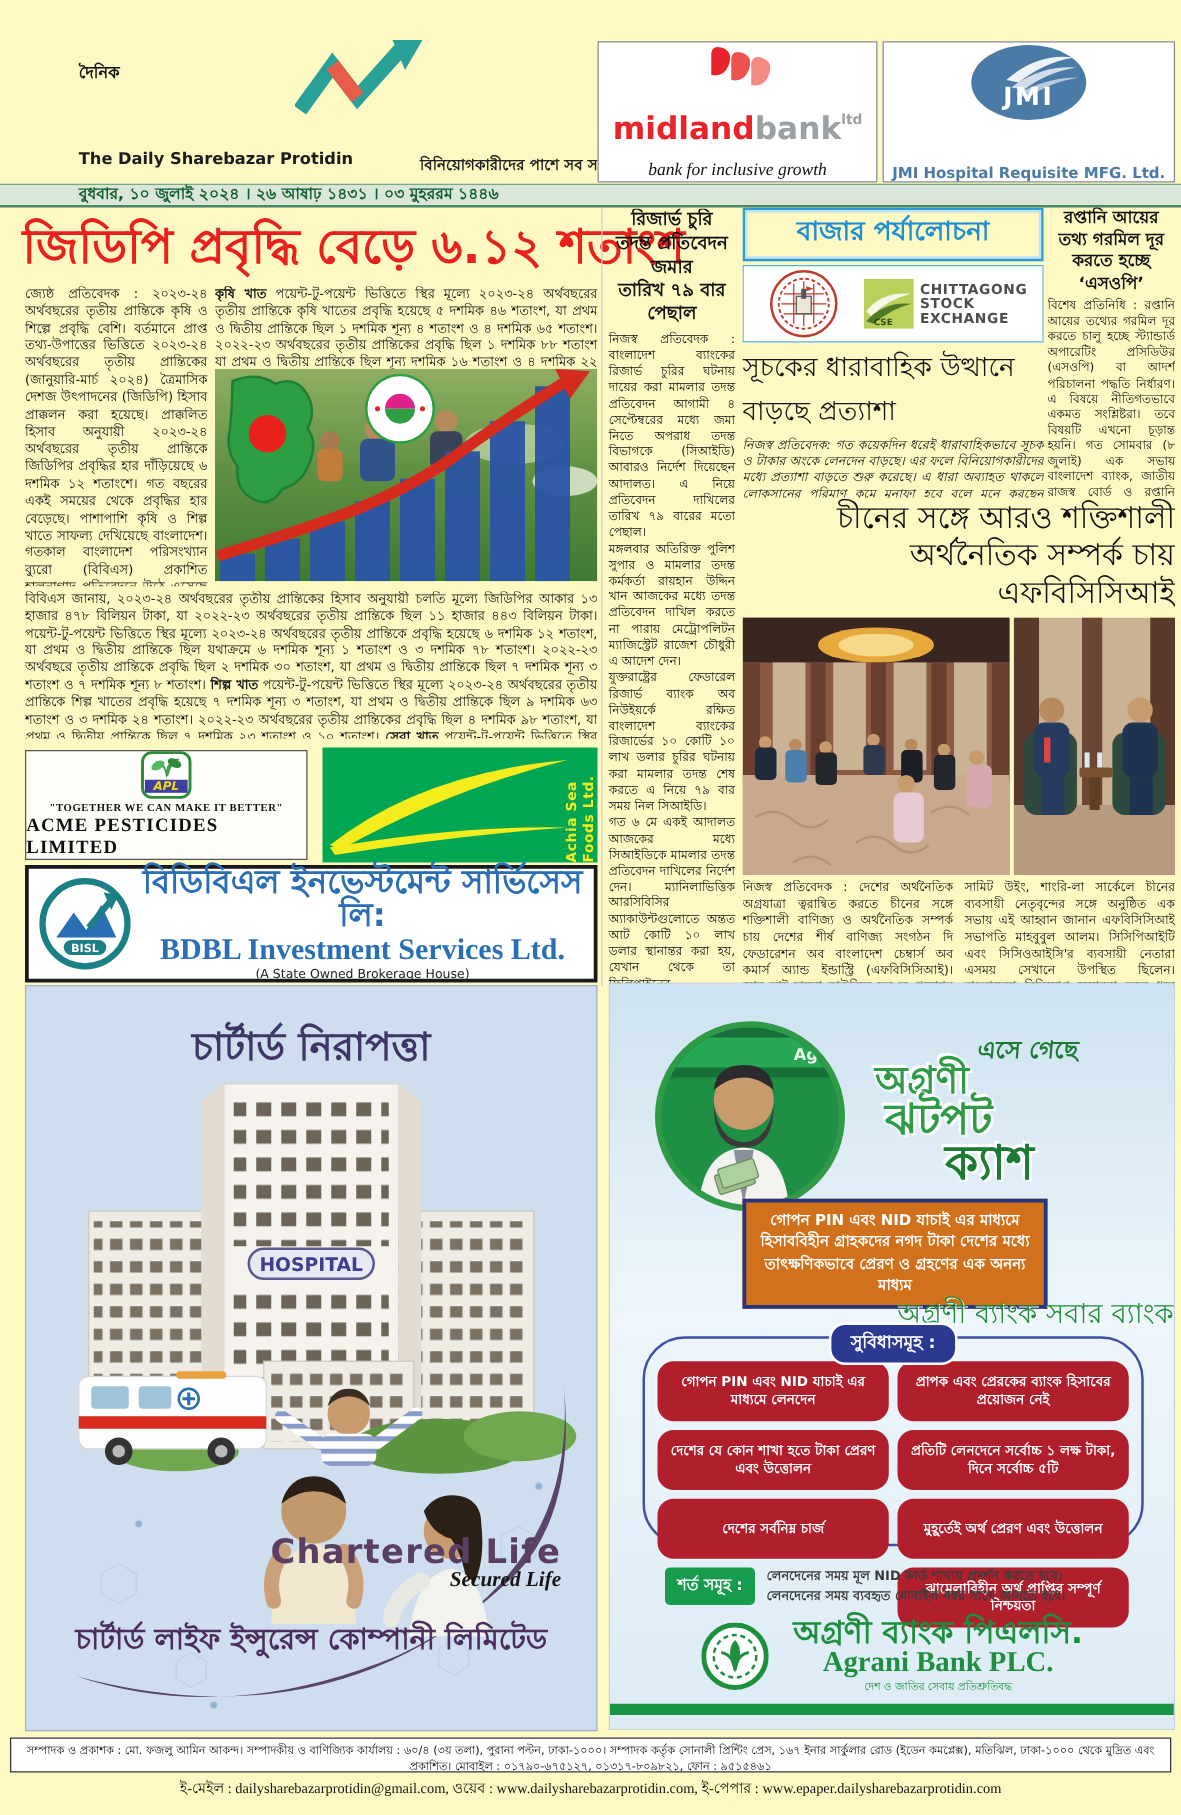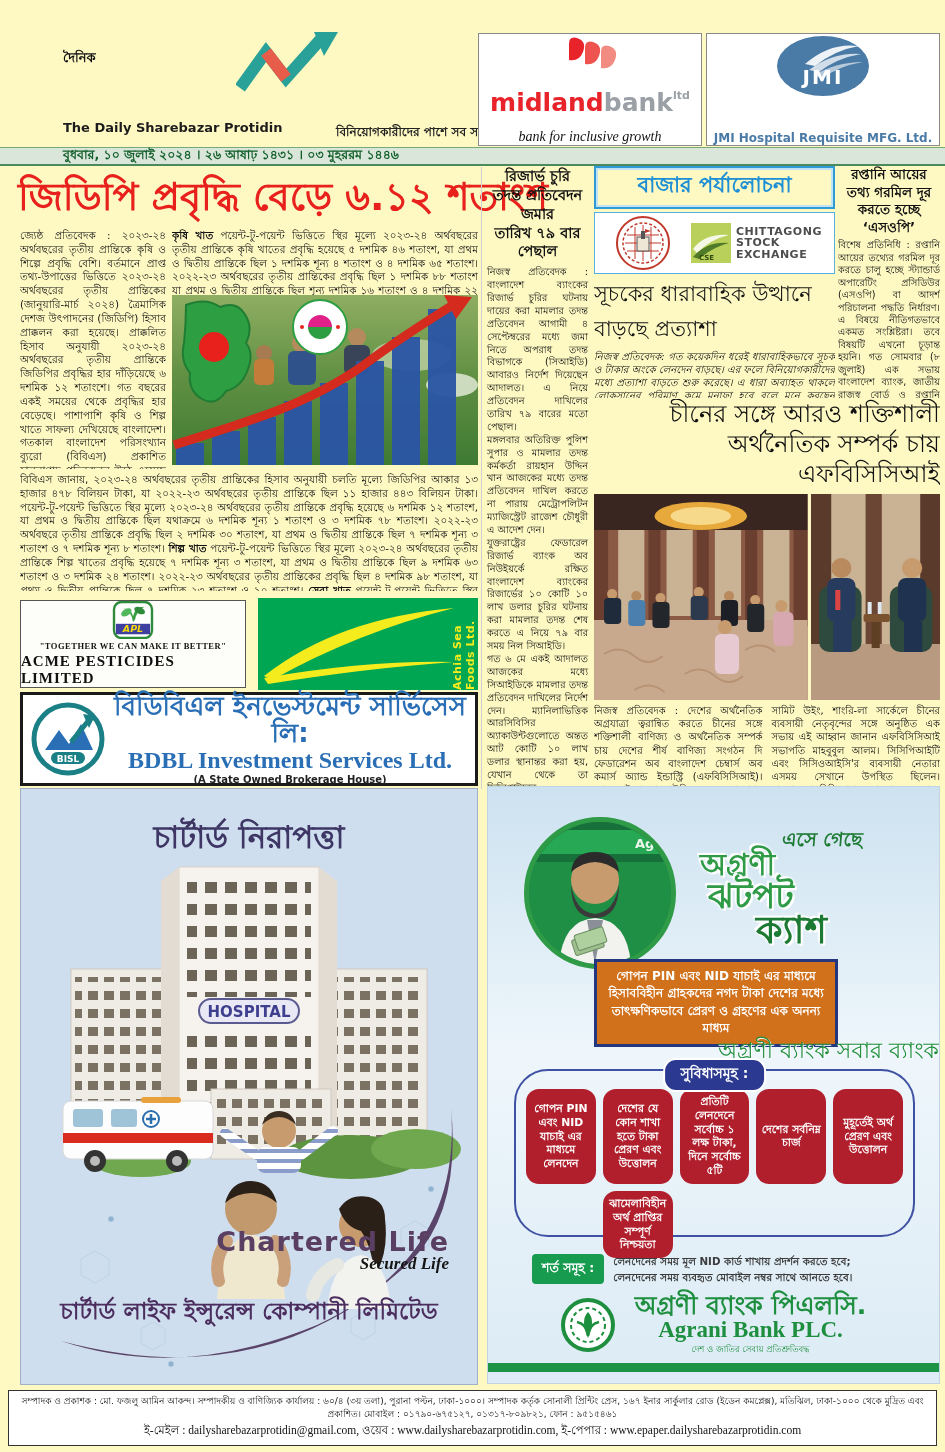--- a/index.html
+++ b/index.html
@@ -69,56 +69,56 @@
   .acme-tag{font-family:"Liberation Serif",serif;font-size:8.5px;font-weight:bold;letter-spacing:.5px;margin:2px 0}
   .acme-name{font-family:"Liberation Serif",serif;font-size:15px;font-weight:bold;letter-spacing:1px}
   .achia{left:258px;top:598px;width:220px;height:92px;background:#00a651;position:absolute;overflow:hidden}
   .achia-v{position:absolute;right:1px;top:4px;writing-mode:vertical-rl;transform:rotate(180deg);color:#f5ec1e;font-weight:bold;font-size:11px;letter-spacing:.5px}
 
   
   .bdbl{left:20px;top:692px;width:458px;height:94px;border:3px solid #1a1a1a;display:flex;align-items:center;gap:8px;padding:4px 8px;background:#fff}
   .bdbl-txt{flex:1;text-align:center}
   .bdbl-bn{color:#2a6fb5;font-weight:bold;font-size:26px;line-height:1.05}
   .bdbl-en{color:#2a6fb5;font-family:"Liberation Serif",serif;font-weight:bold;font-size:24px;line-height:1.05}
-  .bdbl-sub{font-size:10px;font-weight:bold;color:#222;margin-top:1px}
+  .bdbl-sub{font-size:10px;font-weight:normal;color:#222;margin-top:1px}
 
   
   .chartered{left:20px;top:788px;width:458px;height:597px;background:#cfdeee;border:1px solid #9fb2c5;overflow:hidden}
   .ch-title{position:absolute;top:24px;width:100%;text-align:center;color:#3e3765;font-size:31px;font-weight:bold;z-index:3}
   .ch-brand{position:absolute;right:28px;bottom:110px;text-align:right;z-index:3}
   .ch-brand-main{color:#5a3f63;font-size:27px;font-weight:800;letter-spacing:1px}
   .ch-brand-sub{font-family:"Liberation Serif",serif;font-style:italic;font-weight:bold;font-size:17px;color:#151515;margin-top:-3px}
   .ch-company{position:absolute;bottom:52px;width:100%;text-align:center;color:#4b2d5e;font-size:23px;font-weight:bold;z-index:3}
 
   
   .agrani{left:487px;top:786px;width:453px;height:598px;background:linear-gradient(180deg,#cde2f0,#eef6fb 45%,#dcebf5);border:1px solid #c2d4e2;overflow:hidden}
   .ag-circle{position:absolute;left:36px;top:30px;width:152px;height:152px;border-radius:50%;border:5px solid #2f9b47;overflow:hidden;background:#1f8f45}
   .ag-arrival{position:absolute;left:294px;top:38px;color:#1d7a33;font-weight:bold;font-size:19px;transform:skewX(-5deg)}
   .ag-logo{position:absolute;left:212px;top:64px;width:236px;line-height:.95}
   .ag-l1,.ag-l2,.ag-l3{font-weight:800;color:#2f9b47;text-shadow:0 0 2px #fff,0 0 4px #fff,2px 2px 0 #fff,-2px -2px 0 #fff}
   .ag-l1{font-size:30px}.ag-l2{font-size:34px;margin-left:8px}.ag-l3{font-size:38px;margin-left:56px;color:#1d7a33}
   .ag-orange{position:absolute;left:106px;top:172px;width:244px;min-height:64px;background:#d2711c;border:3px solid #24377e;color:#fff;font-weight:bold;font-size:12px;text-align:center;line-height:1.45;padding:6px 8px}
   .ag-slogan{position:absolute;top:246px;width:100%;text-align:right;color:#1f8f3c;font-size:22px;font-weight:400;text-shadow:1px 1px 0 #fff}
   .ag-feat{position:absolute;left:26px;top:282px;width:401px;height:168px;border:2px solid #3f51a3;border-radius:34px}
   .ag-feat-title{position:absolute;top:-13px;left:50%;transform:translateX(-50%);background:#2b3990;color:#fff;font-weight:bold;font-size:14px;padding:2px 16px 4px;border-radius:13px;border:2px solid #fff;white-space:nowrap}
-  .ag-grid{display:grid;grid-template-columns:repeat(5,1fr);gap:7px;padding:18px 10px 6px}
+  .ag-grid{display:grid;grid-template-columns:repeat(2,1fr);gap:7px;padding:18px 10px 6px}
   .ag-red{background:#b11f2d;color:#fff;border-radius:13px;font-size:10.8px;font-weight:bold;text-align:center;padding:6px 5px;display:flex;align-items:center;justify-content:center;line-height:1.28;min-height:48px}
   .ag-red.center7{grid-column:2}
   .ag-terms{position:absolute;left:44px;top:466px;width:372px;display:flex;gap:9px;align-items:center}
   .ag-terms-pill{background:#169b4f;color:#fff;font-weight:bold;font-size:12.5px;padding:5px 10px;border-radius:4px;white-space:nowrap}
   .ag-terms-txt{font-size:10.3px;color:#3c3c3c;font-weight:bold;line-height:1.6}
   .ag-bank{position:absolute;top:506px;width:100%;display:flex;align-items:center;justify-content:center;gap:20px}
   .ag-bank-txt{text-align:center}
   .ag-bank-bn{color:#1e8f3f;font-size:25px;font-weight:800;line-height:1}
   .ag-bank-en{color:#1e8f3f;font-family:"Liberation Serif",serif;font-size:23px;font-weight:bold;line-height:1.05}
   .ag-bank-tag{color:#1e8f3f;font-size:8.5px;margin-top:1px}
   .ag-bar{position:absolute;left:0;top:576px;width:453px;height:9px;background:#1c9447}
 
   
-  .footer{left:8px;top:1390px;width:929px;height:56px;border:1px solid #333;text-align:center;padding-top:4px;background:#fff}
+  .footer{left:8px;top:1390px;width:929px;height:28px;border:1px solid #333;text-align:center;padding-top:4px;background:#fff}
   .f1{font-size:9px;line-height:1.4}
   .f2{font-size:11.5px;font-family:"Liberation Serif",serif;margin-top:2px}
 </style>
 </head>
 <body>
 
 <div class="page">
 
   <div class="a dainik">দৈনিক</div>
   <svg class="a arrow-logo" width="104" height="66" viewBox="0 0 104 66">
@@ -509,20 +509,21 @@
       <div class="ag-l2">ঝটপট</div>
       <div class="ag-l3">ক্যাশ</div>
 
     </div>
     <div class="ag-orange">গোপন PIN এবং NID যাচাই এর মাধ্যমে হিসাববিহীন গ্রাহকদের নগদ টাকা দেশের মধ্যে তাৎক্ষণিকভাবে প্রেরণ ও গ্রহণের এক অনন্য মাধ্যম</div>
     <div class="ag-slogan">অগ্রণী ব্যাংক সবার ব্যাংক</div>
     <div class="ag-feat">
       <div class="ag-feat-title">সুবিধাসমূহ :</div>
       <div class="ag-grid">
         <div class="ag-red">গোপন PIN এবং NID যাচাই এর মাধ্যমে লেনদেন</div>
+        <div class="ag-red">প্রাপক এবং প্রেরকের ব্যাংক হিসাবের প্রয়োজন নেই</div>
         <div class="ag-red">দেশের যে কোন শাখা হতে টাকা প্রেরণ এবং উত্তোলন</div>
         <div class="ag-red">প্রতিটি লেনদেনে সর্বোচ্চ ১ লক্ষ টাকা, দিনে সর্বোচ্চ ৫টি</div>
         <div class="ag-red">দেশের সর্বনিম্ন চার্জ</div>
         <div class="ag-red">মুহূর্তেই অর্থ প্রেরণ এবং উত্তোলন</div>
         <div class="ag-red center7">ঝামেলাবিহীন অর্থ প্রাপ্তির সম্পূর্ণ নিশ্চয়তা</div>
       </div>
     </div>
     <div class="ag-terms">
       <div class="ag-terms-pill">শর্ত সমূহ :</div>
       <div class="ag-terms-txt pre">লেনদেনের সময় মূল NID কার্ড শাখায় প্রদর্শন করতে হবে;

